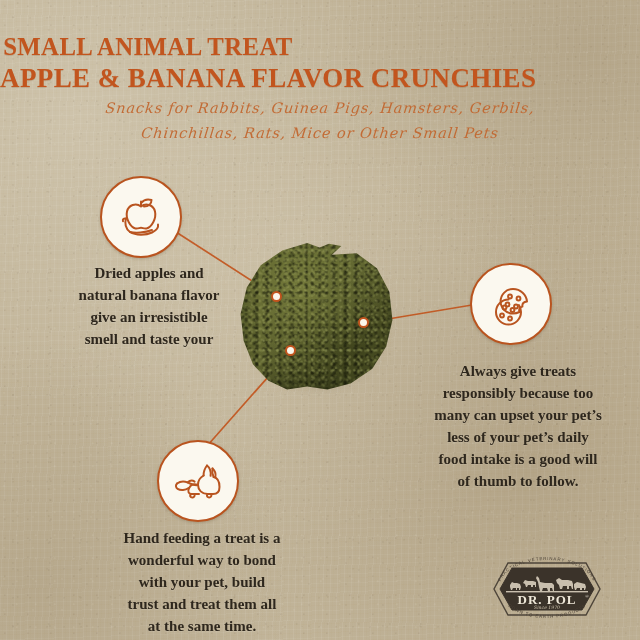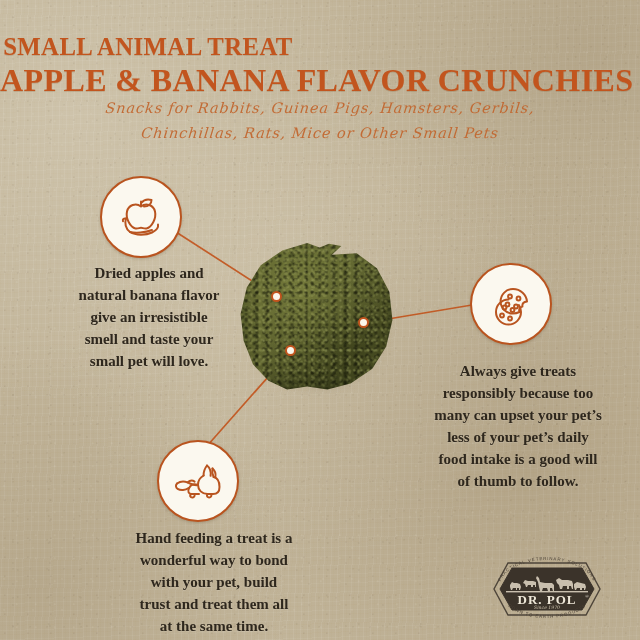--- a/index.html
+++ b/index.html
@@ -72,21 +72,21 @@
   }
   .title-line {
     color: #c2551e;
     font-family: "Liberation Serif", serif;
     font-weight: bold;
     letter-spacing: 0.4px;
     line-height: 1.06;
     text-shadow: 0 1px 0 rgba(120,70,30,0.18);
   }
   .title-1 { font-size: 25px; transform: scaleX(0.99); }
-  .title-2 { font-size: 32px; margin-top: 3px; }
+  .title-2 { font-size: 27px; margin-top: 3px; }
 
   .subtitle-wrap {
     position: absolute;
     top: 96px;
     left: 0;
     width: 640px;
     text-align: center;
     color: #c2662e;
   }
   .subtitle-line {
@@ -190,21 +190,21 @@
     color: #2e271d;
     font-family: "Liberation Serif", serif;
     font-weight: bold;
     font-size: 15px;
     line-height: 1.47;
     text-align: center;
     text-shadow: 0 1px 0 rgba(255,255,255,0.10);
   }
   .callout-left   { left: 58px;  top: 262px;  width: 182px; }
   .callout-right  { left: 432px; top: 360px;  width: 172px; }
-  .callout-bottom { left: 122px; top: 527px;  width: 184px; }
+  .callout-bottom { left: 110px; top: 527px;  width: 184px; }
 
   
   .logo {
     position: absolute;
     left: 488px;
     top: 556px;
     width: 118px;
     height: 66px;
   }
   .logo svg { display: block; }
@@ -298,21 +298,20 @@
         <path d="M18.4 30.4 C20.6 28.6 23.6 28.2 25.6 29.6"></path>
       </g>
     </svg>
   </div>
 
   <div class="callout callout-left">
     <div>Dried apples and</div>
     <div>natural banana flavor</div>
     <div>give an irresistible</div>
     <div>smell and taste your</div>
-    <div>small pet will love.</div>
   </div>
 
   <div class="callout callout-right">
     <div>Always give treats</div>
     <div>responsibly because too</div>
     <div>many can upset your pet’s</div>
     <div>less of your pet’s daily</div>
     <div>food intake is a good will</div>
     <div>of thumb to follow.</div>
   </div>

